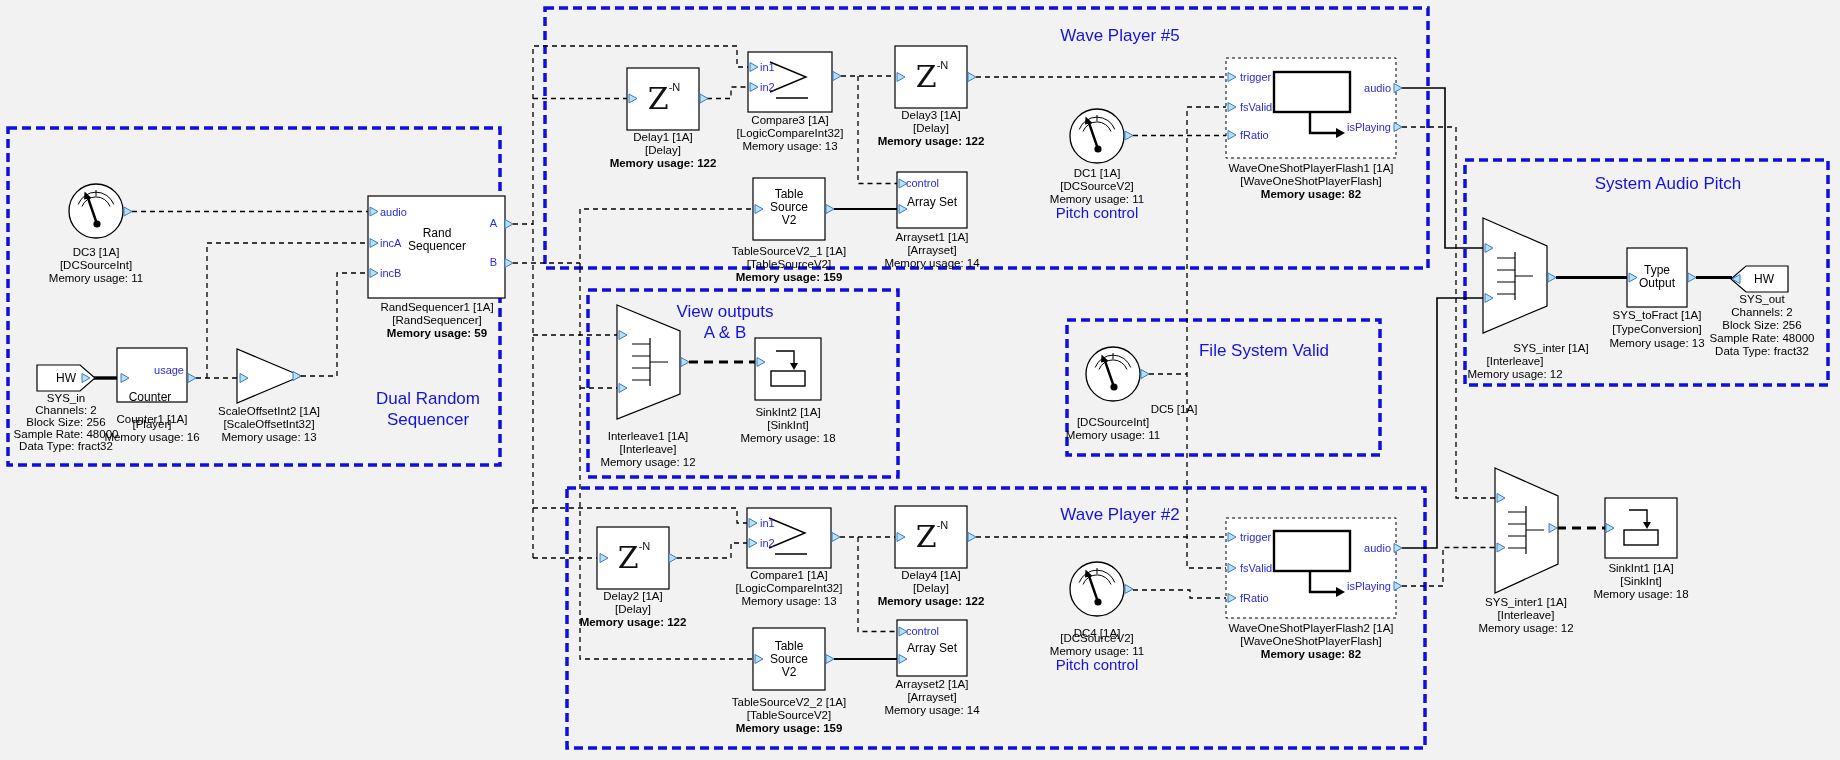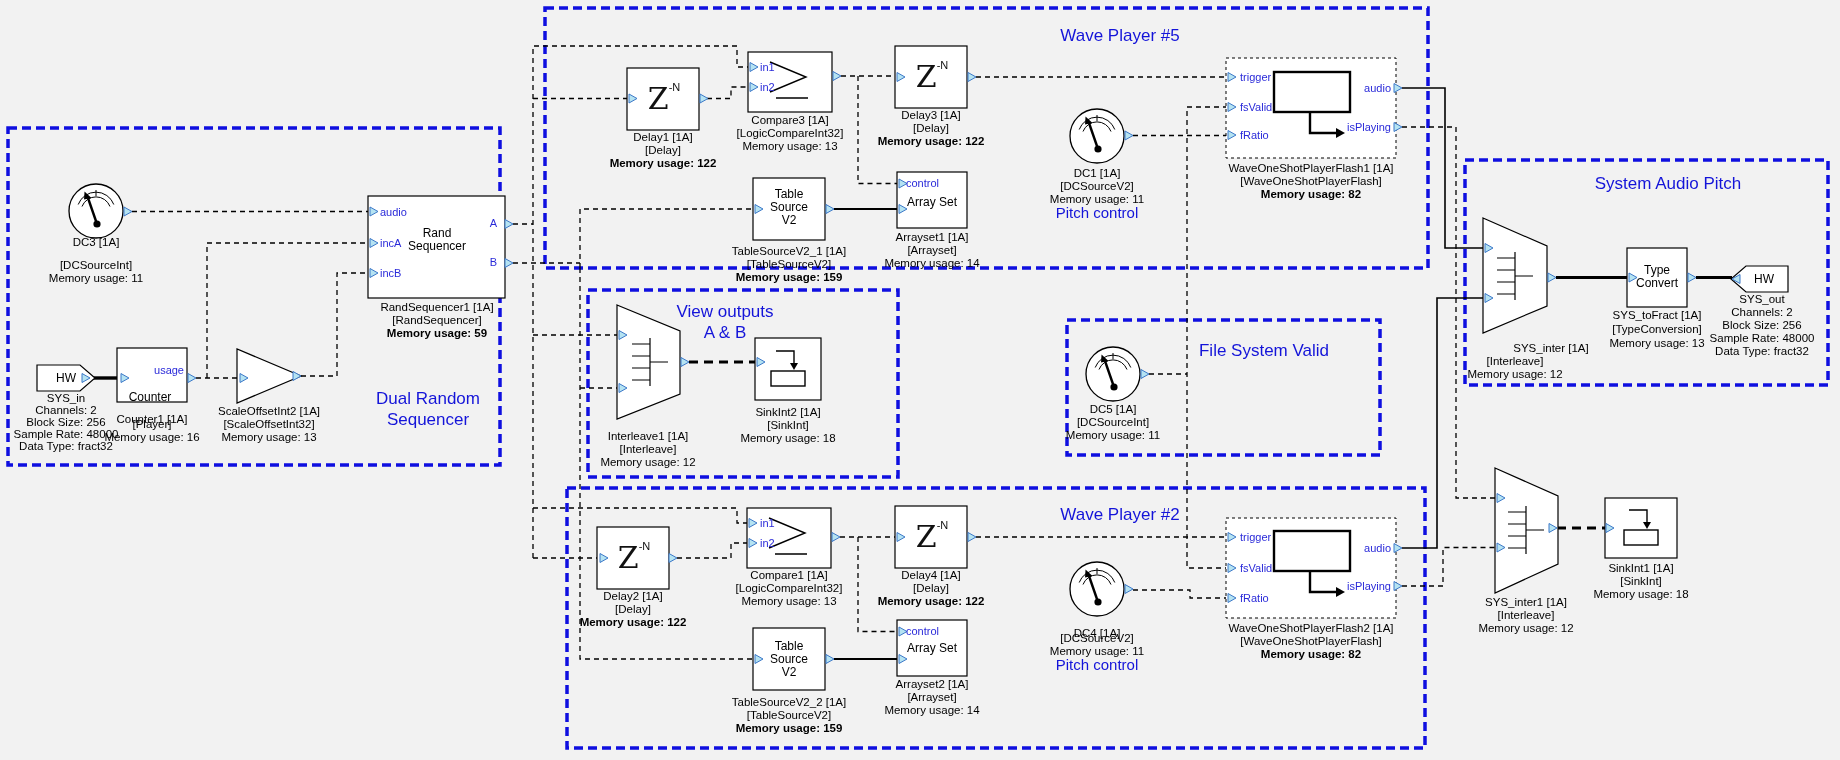--- a/index.html
+++ b/index.html
@@ -231,21 +231,21 @@
 Sequencer</div>
 <div class="btxt" style="left:789px;top:207px">Table
 Source
 V2</div>
 <div class="btxt" style="left:932px;top:202px">Array Set</div>
 <div class="btxt" style="left:789px;top:659px">Table
 Source
 V2</div>
 <div class="btxt" style="left:932px;top:648px">Array Set</div>
 <div class="btxt" style="left:1657px;top:277px">Type
-Convert</div>
+Output</div>
 <div class="btxt" style="left:1764px;top:279px">HW</div>
 <div class="ztxt" style="left:664px;top:98px"><span>Z</span><sup>-N</sup></div>
 <div class="ztxt" style="left:932px;top:76px"><span>Z</span><sup>-N</sup></div>
 <div class="ztxt" style="left:634px;top:557px"><span>Z</span><sup>-N</sup></div>
 <div class="ztxt" style="left:932px;top:536px"><span>Z</span><sup>-N</sup></div>
 
 <div class="plbl-r" style="left:184px;top:370px">usage</div>
 <div class="plbl" style="left:380px;top:212px">audio</div>
 <div class="plbl" style="left:380px;top:243px">incA</div>
 <div class="plbl" style="left:380px;top:273px">incB</div>
@@ -261,21 +261,21 @@
 <div class="plbl-r" style="left:1391px;top:127px">isPlaying</div>
 <div class="plbl" style="left:760px;top:523px">in1</div>
 <div class="plbl" style="left:760px;top:543px">in2</div>
 <div class="plbl" style="left:906px;top:631px">control</div>
 <div class="plbl" style="left:1240px;top:537px">trigger</div>
 <div class="plbl" style="left:1240px;top:568px">fsValid</div>
 <div class="plbl" style="left:1240px;top:598px">fRatio</div>
 <div class="plbl-r" style="left:1391px;top:548px">audio</div>
 <div class="plbl-r" style="left:1391px;top:586px">isPlaying</div>
 
-<div class="lbl" style="left:96px;top:242px">DC3 [1A]</div>
+<div class="lbl" style="left:96px;top:252px">DC3 [1A]</div>
 <div class="lbl" style="left:96px;top:265px">[DCSourceInt]</div>
 <div class="lbl" style="left:96px;top:278px">Memory usage: 11</div>
 <div class="lbl" style="left:66px;top:398px">SYS_in</div>
 <div class="lbl" style="left:66px;top:410px">Channels: 2</div>
 <div class="lbl" style="left:66px;top:422px">Block Size: 256</div>
 <div class="lbl" style="left:66px;top:434px">Sample Rate: 48000</div>
 <div class="lbl" style="left:66px;top:446px">Data Type: fract32</div>
 <div class="lbl" style="left:152px;top:419px">Counter1 [1A]</div>
 <div class="lbl" style="left:152px;top:424px">[Player]</div>
 <div class="lbl" style="left:152px;top:437px">Memory usage: 16</div>
@@ -305,21 +305,21 @@
 <div class="lbl" style="left:1097px;top:199px">Memory usage: 11</div>
 <div class="lbl" style="left:1311px;top:168px">WaveOneShotPlayerFlash1 [1A]</div>
 <div class="lbl" style="left:1311px;top:181px">[WaveOneShotPlayerFlash]</div>
 <div class="lbl memb" style="left:1311px;top:194px">Memory usage: 82</div>
 <div class="lbl" style="left:648px;top:436px">Interleave1 [1A]</div>
 <div class="lbl" style="left:648px;top:449px">[Interleave]</div>
 <div class="lbl" style="left:648px;top:462px">Memory usage: 12</div>
 <div class="lbl" style="left:788px;top:412px">SinkInt2 [1A]</div>
 <div class="lbl" style="left:788px;top:425px">[SinkInt]</div>
 <div class="lbl" style="left:788px;top:438px">Memory usage: 18</div>
-<div class="lbl" style="left:1113px;top:409px">DC5 [1A]</div>
+<div class="lbl" style="left:1174px;top:409px">DC5 [1A]</div>
 <div class="lbl" style="left:1113px;top:422px">[DCSourceInt]</div>
 <div class="lbl" style="left:1113px;top:435px">Memory usage: 11</div>
 <div class="lbl" style="left:633px;top:596px">Delay2 [1A]</div>
 <div class="lbl" style="left:633px;top:609px">[Delay]</div>
 <div class="lbl memb" style="left:633px;top:622px">Memory usage: 122</div>
 <div class="lbl" style="left:789px;top:575px">Compare1 [1A]</div>
 <div class="lbl" style="left:789px;top:588px">[LogicCompareInt32]</div>
 <div class="lbl" style="left:789px;top:601px">Memory usage: 13</div>
 <div class="lbl" style="left:931px;top:575px">Delay4 [1A]</div>
 <div class="lbl" style="left:931px;top:588px">[Delay]</div>

